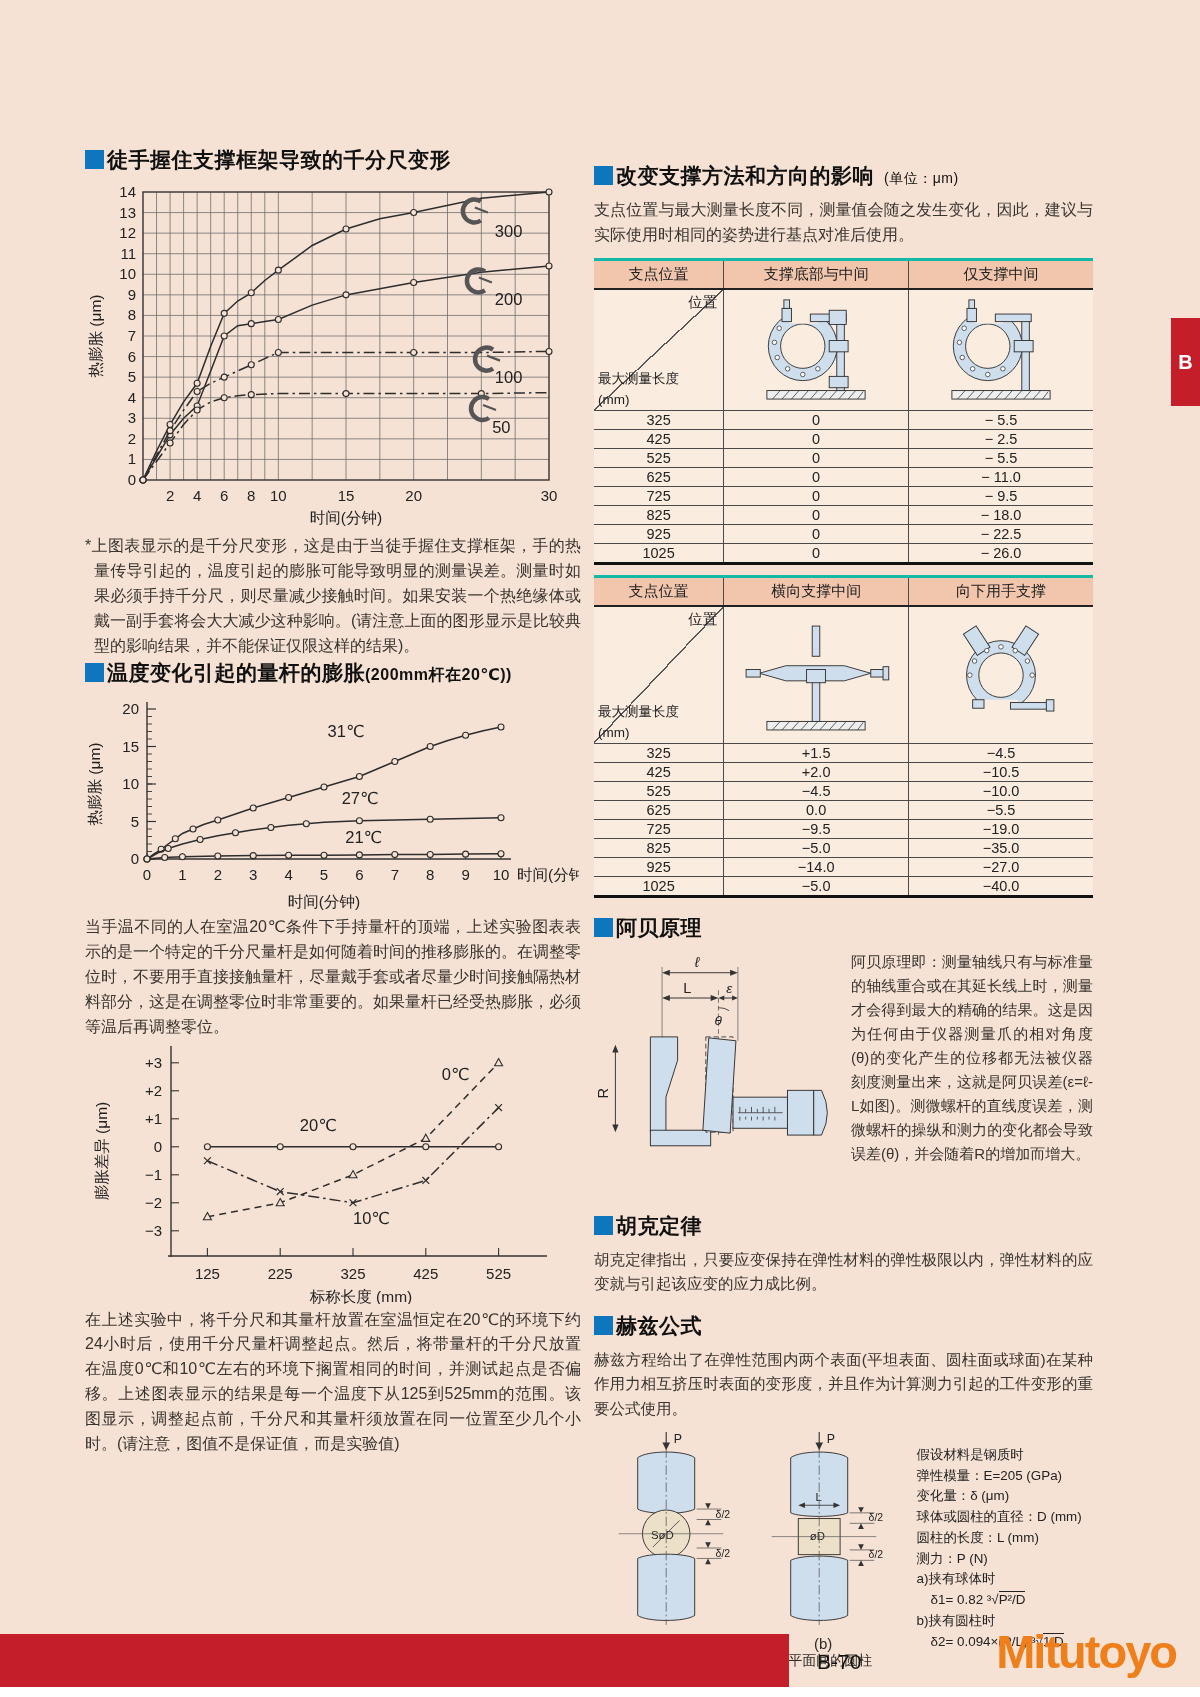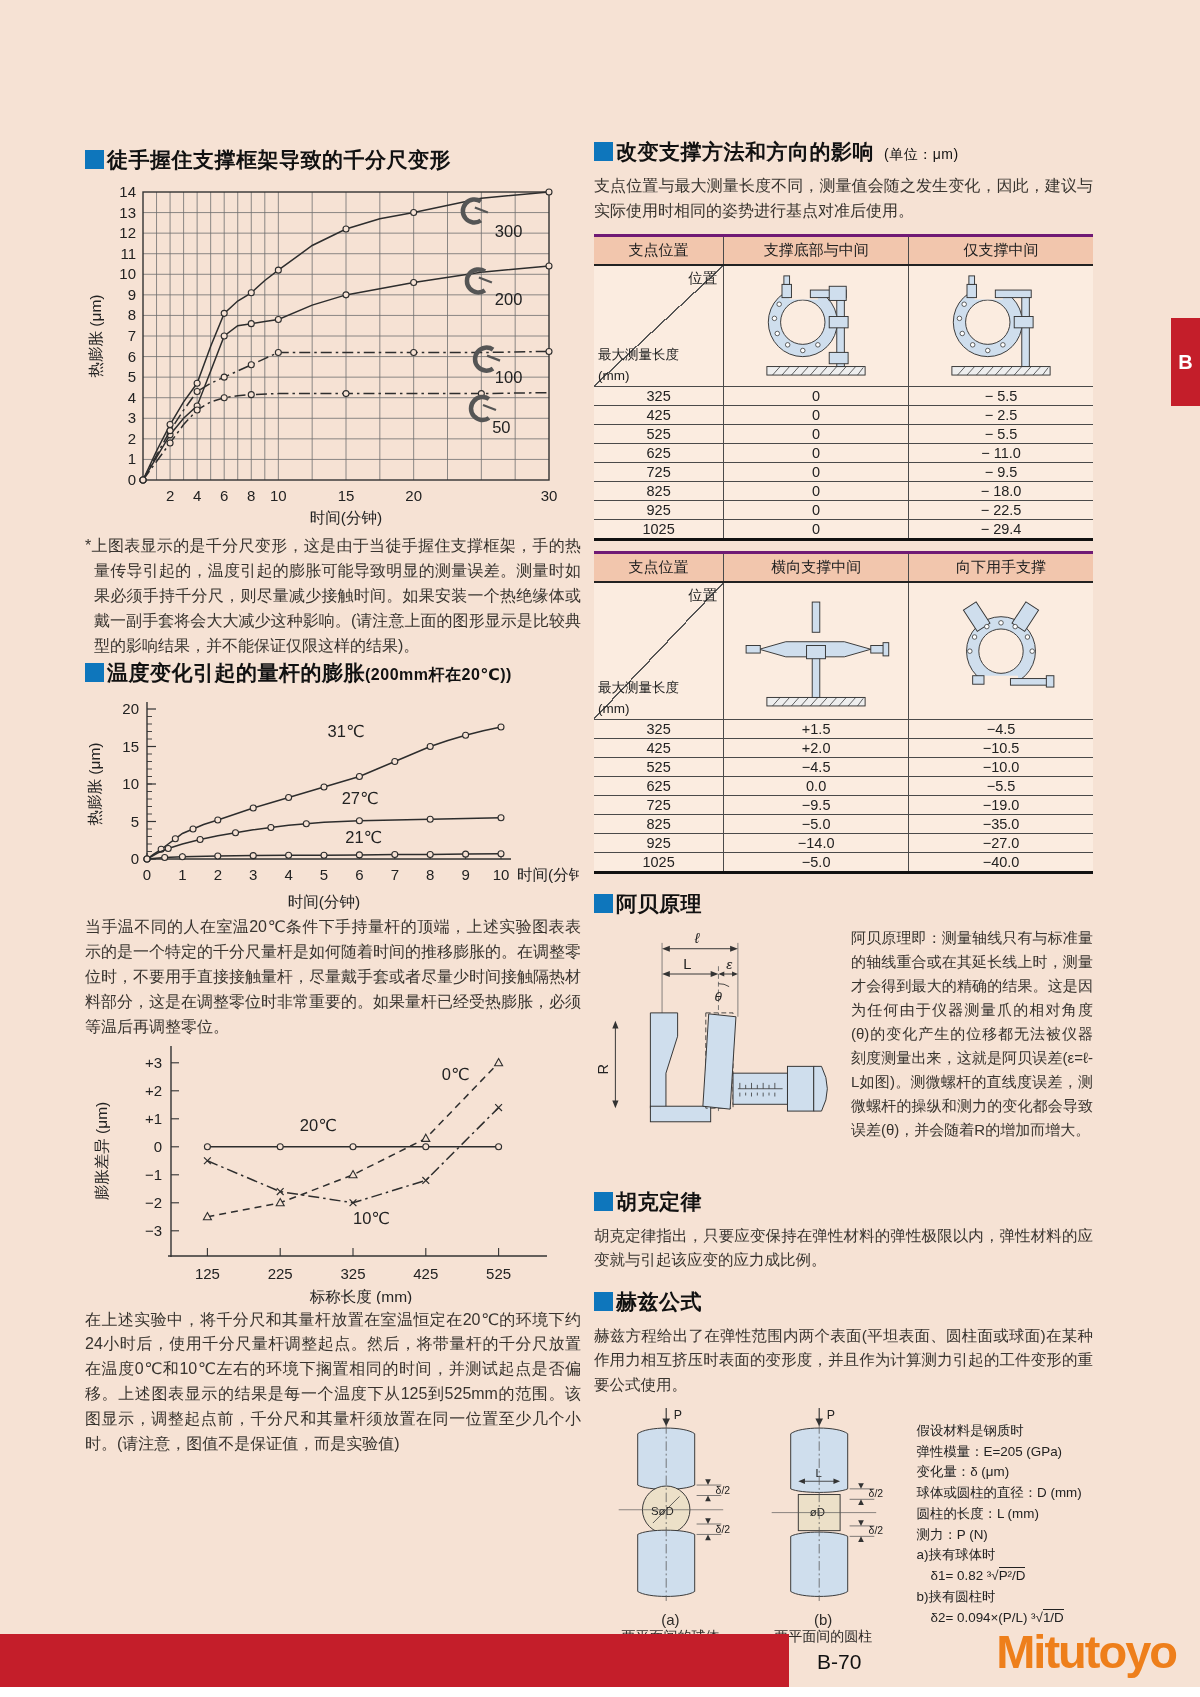--- a/index.html
+++ b/index.html
@@ -1,33 +1,33 @@
 <!DOCTYPE html>
 <html><head>
 <meta charset="utf-8">
 <style>
   html,body{margin:0;padding:0;background:#fff;}
   .page{position:relative;width:1200px;height:1687px;background:#f6e2d4;overflow:hidden;
         font-family:"Liberation Sans","DejaVu Sans",sans-serif;color:#2e2b28;}
   .left-col{position:absolute;left:85px;top:146px;width:496px;}
-  .right-col{position:absolute;left:594px;top:138px;width:499px;}
+  .right-col{position:absolute;left:594px;top:162px;width:499px;}
   h2.sec{font-size:21px;font-weight:bold;color:#111;margin:0 0 8px 0;letter-spacing:0.5px;}
   h2.sec .sq{display:inline-block;width:19px;height:19px;background:#0e76bc;margin-right:3px;vertical-align:-2px;}
   h2.sec .suffix{font-size:16px;}
   h2.sec .unit{font-size:14px;font-weight:normal;margin-left:10px;}
   p.body{font-size:16px;line-height:1.56;margin:0;color:#38342f;text-align:justify;}
   p.note-star{text-indent:-9px;padding-left:9px;}
   .mt8{margin-top:8px}.mb26{margin-bottom:26px}
   svg text{fill:#222;}
   .tick{font-size:15px;}
   .axis{font-size:15.5px;}
   .clabel{font-size:16.5px;}
   
   table.support{border-collapse:collapse;width:100%;table-layout:fixed;background:#fbece0;
-    border-top:3px solid #701a75;border-bottom:3px solid #111;margin-bottom:10px;}
+    border-top:3px solid #14b8a6;border-bottom:3px solid #111;margin-bottom:10px;}
   table.support th{background:#f2c6ad;font-size:15px;font-weight:normal;color:#222;height:27px;
     border-bottom:2px solid #222;padding:0;}
   table.support th+th,table.support td+td{border-left:1px solid #4a4a4a;}
   table.support td{border-top:1px solid #4a4a4a;font-size:14.5px;text-align:center;height:18px;padding:0 6px;color:#222;}
   tr.figrow td{height:116px;vertical-align:bottom;padding:2px;}
   tr.figrow2 td{height:132px;}
   td.corner{position:relative;background:
     linear-gradient(to bottom right,rgba(0,0,0,0) calc(50% - 0.7px),#555 calc(50% - 0.7px),#555 calc(50% + 0.7px),rgba(0,0,0,0) calc(50% + 0.7px));}
   td.corner .pos{position:absolute;top:3px;right:6px;font-size:14.5px;text-align:center;}
   td.corner .mml{position:absolute;bottom:22px;left:4px;font-size:13.5px;}
@@ -427,21 +427,21 @@
             <td>− 18.0</td>
           </tr>
           <tr>
             <td>925</td>
             <td>0</td>
             <td>− 22.5</td>
           </tr>
           <tr>
             <td>1025</td>
             <td>0</td>
-            <td>− 29.4</td>
+            <td>− 26.0</td>
           </tr>
         </tbody>
     </table>
 
     <table class="support">
       <thead>
         <tr>
           <th class="col1">支点位置</th>
           <th class="col2">横向支撑中间</th>
           <th class="col3">向下用手支撑</th>

